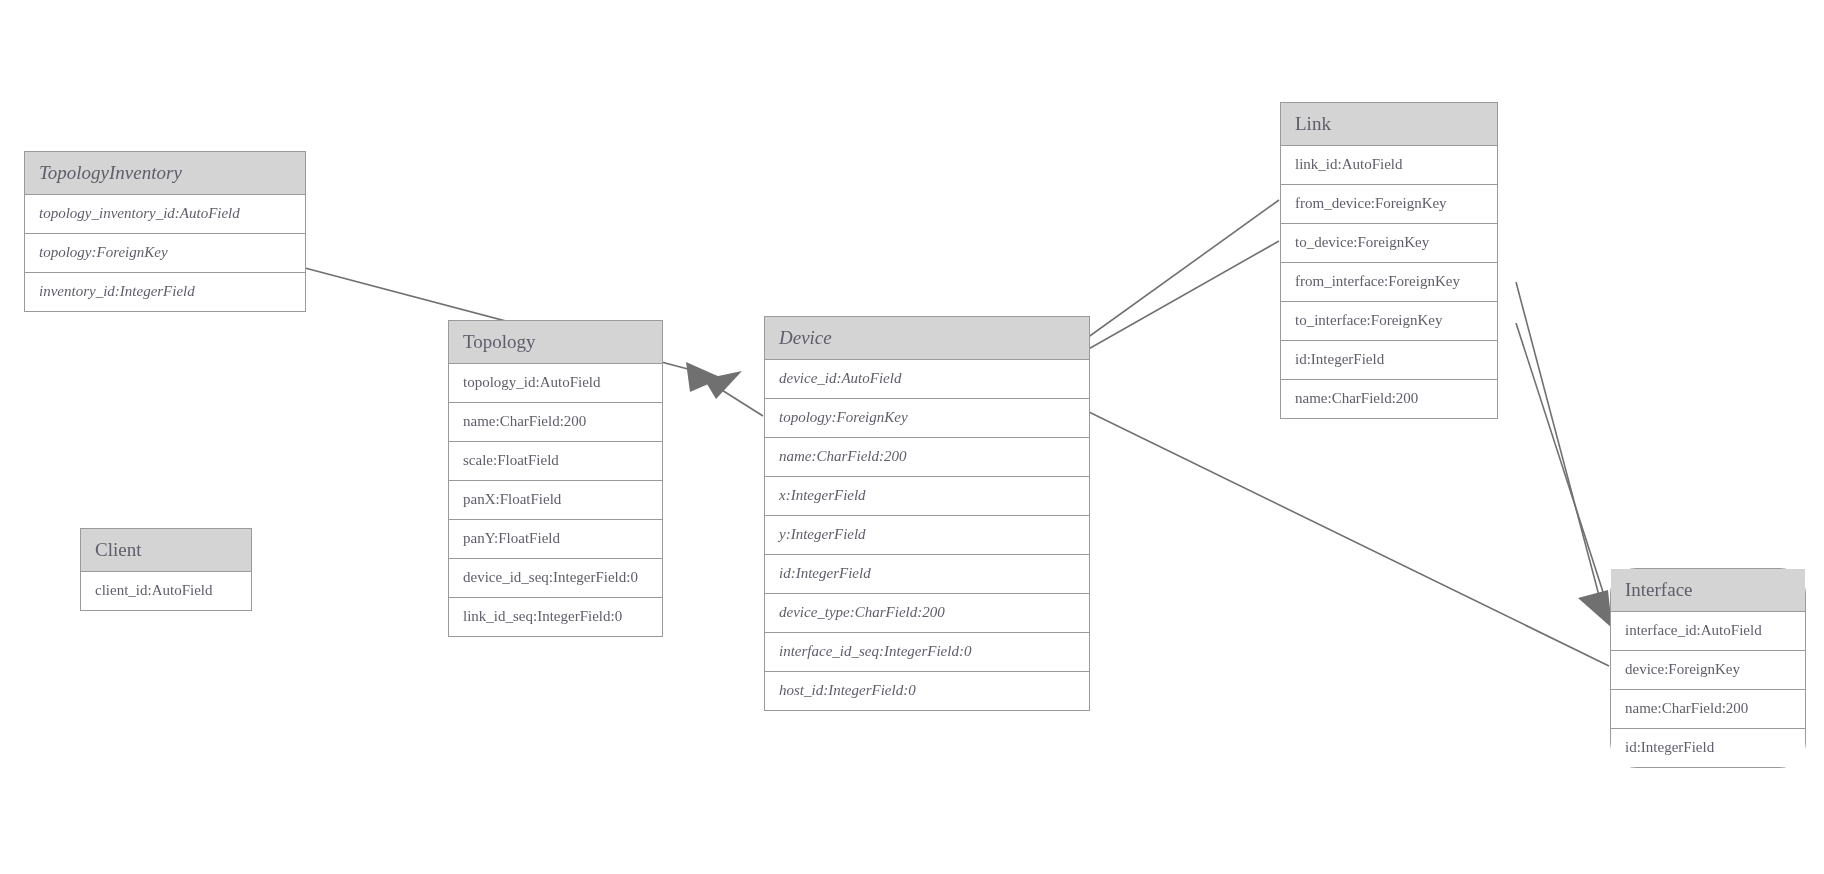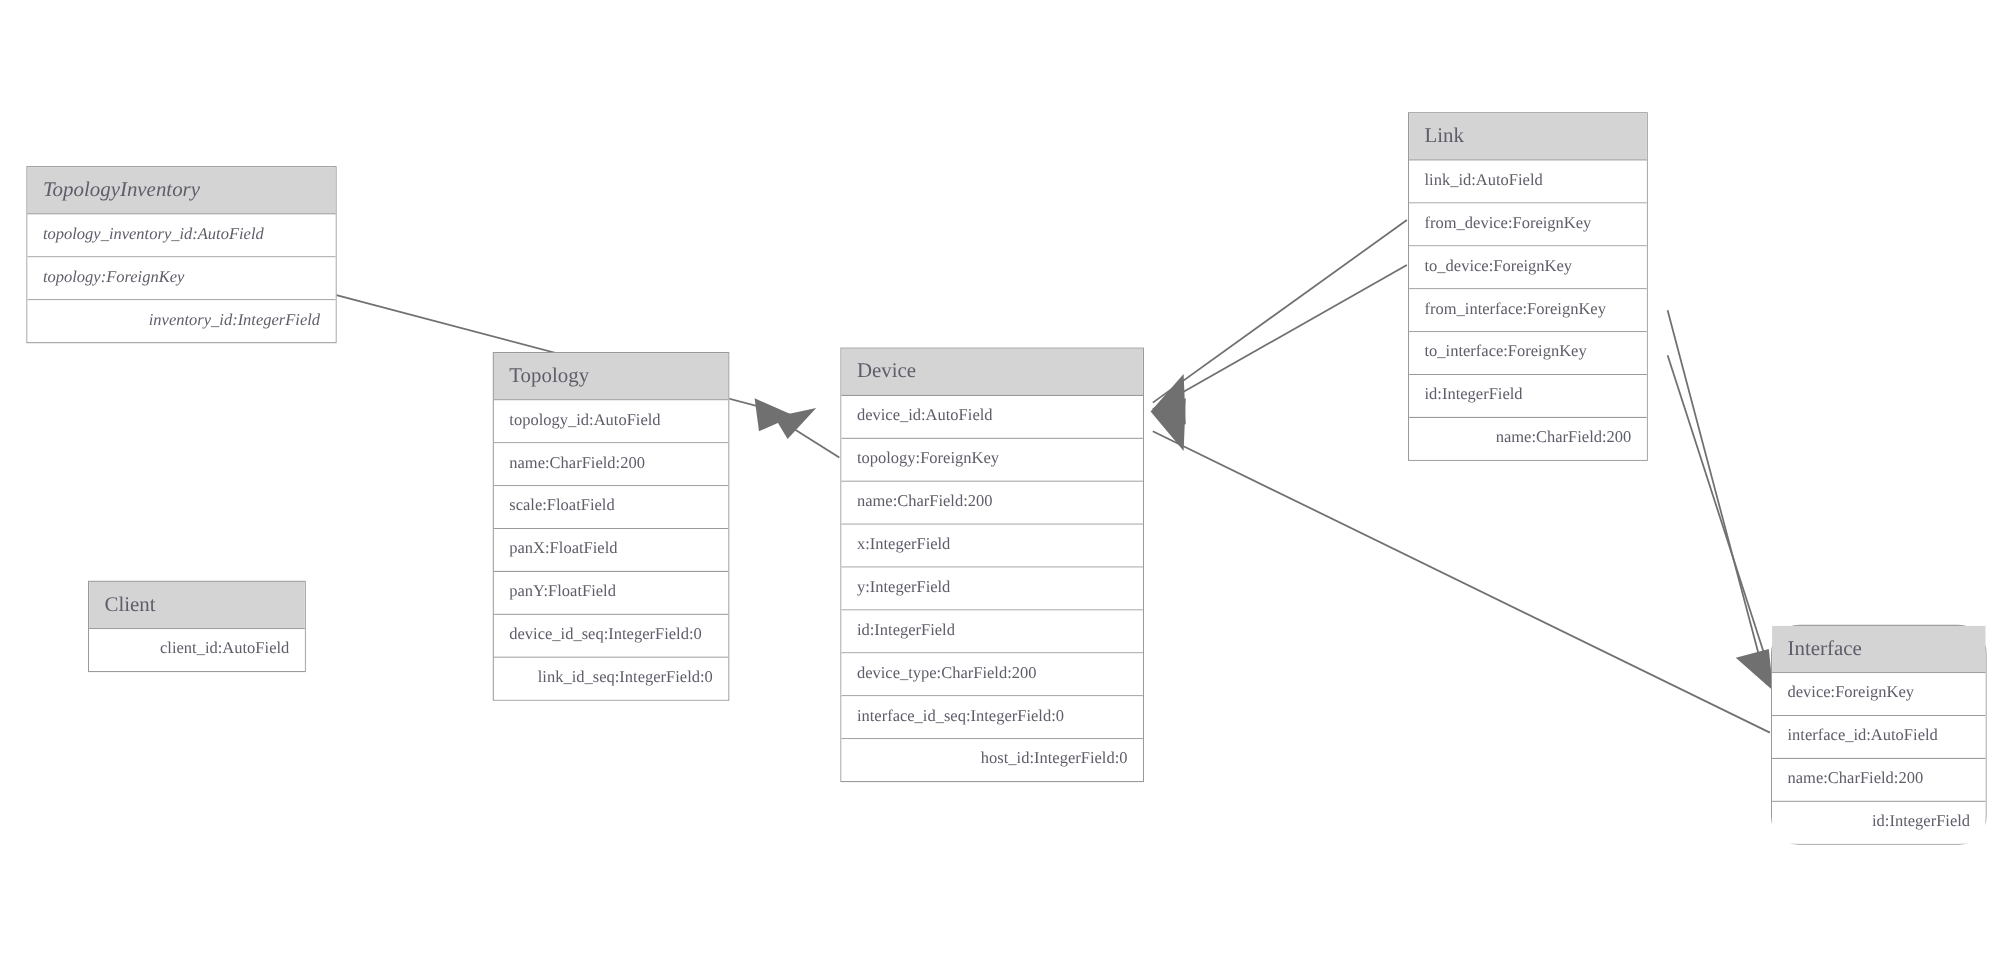--- a/index.html
+++ b/index.html
@@ -51,21 +51,20 @@
     background: #ffffff;
     border-bottom: 1px solid #9a9a9a;
     color: #5e5e6a;
     font-size: 15px;
     line-height: 1;
     padding: 11px 14px 12px 14px;
     white-space: nowrap;
   }
   .entity-field:last-child {
     border-bottom: none;
-    text-align: right;
   }
 </style>
 </head>
 <body>
 
 <div id="canvas">
 
   <svg id="edges" viewBox="0 0 1824 874" xmlns="http://www.w3.org/2000/svg">
     <g stroke="#707070" stroke-width="1.6" fill="none">
       <line x1="305" y1="268" x2="722" y2="378"></line>
@@ -96,26 +95,26 @@
     <div class="entity-title">Topology</div>
     <div class="entity-field">topology_id:AutoField</div>
     <div class="entity-field">name:CharField:200</div>
     <div class="entity-field">scale:FloatField</div>
     <div class="entity-field">panX:FloatField</div>
     <div class="entity-field">panY:FloatField</div>
     <div class="entity-field">device_id_seq:IntegerField:0</div>
     <div class="entity-field">link_id_seq:IntegerField:0</div>
   </div>
 
-  <div class="entity" style="left:80px; top:528px; width:198px;">
+  <div class="entity" style="left:80px; top:528px; width:172px;">
     <div class="entity-title">Client</div>
     <div class="entity-field">client_id:AutoField</div>
   </div>
 
-  <div class="entity" style="left:764px; top:316px; width:276px;">
+  <div class="entity" style="left:764px; top:316px; width:326px;font-style:italic;">
     <div class="entity-title">Device</div>
     <div class="entity-field">device_id:AutoField</div>
     <div class="entity-field">topology:ForeignKey</div>
     <div class="entity-field">name:CharField:200</div>
     <div class="entity-field">x:IntegerField</div>
     <div class="entity-field">y:IntegerField</div>
     <div class="entity-field">id:IntegerField</div>
     <div class="entity-field">device_type:CharField:200</div>
     <div class="entity-field">interface_id_seq:IntegerField:0</div>
     <div class="entity-field">host_id:IntegerField:0</div>
@@ -127,19 +126,19 @@
     <div class="entity-field">from_device:ForeignKey</div>
     <div class="entity-field">to_device:ForeignKey</div>
     <div class="entity-field">from_interface:ForeignKey</div>
     <div class="entity-field">to_interface:ForeignKey</div>
     <div class="entity-field">id:IntegerField</div>
     <div class="entity-field">name:CharField:200</div>
   </div>
 
   <div class="entity" style="left:1610px; top:568px; width:196px;border-radius:26px;">
     <div class="entity-title">Interface</div>
+    <div class="entity-field">interface_id:AutoField</div>
     <div class="entity-field">device:ForeignKey</div>
-    <div class="entity-field">interface_id:AutoField</div>
     <div class="entity-field">name:CharField:200</div>
     <div class="entity-field">id:IntegerField</div>
   </div>
 
 </div>
 
 </body></html>

